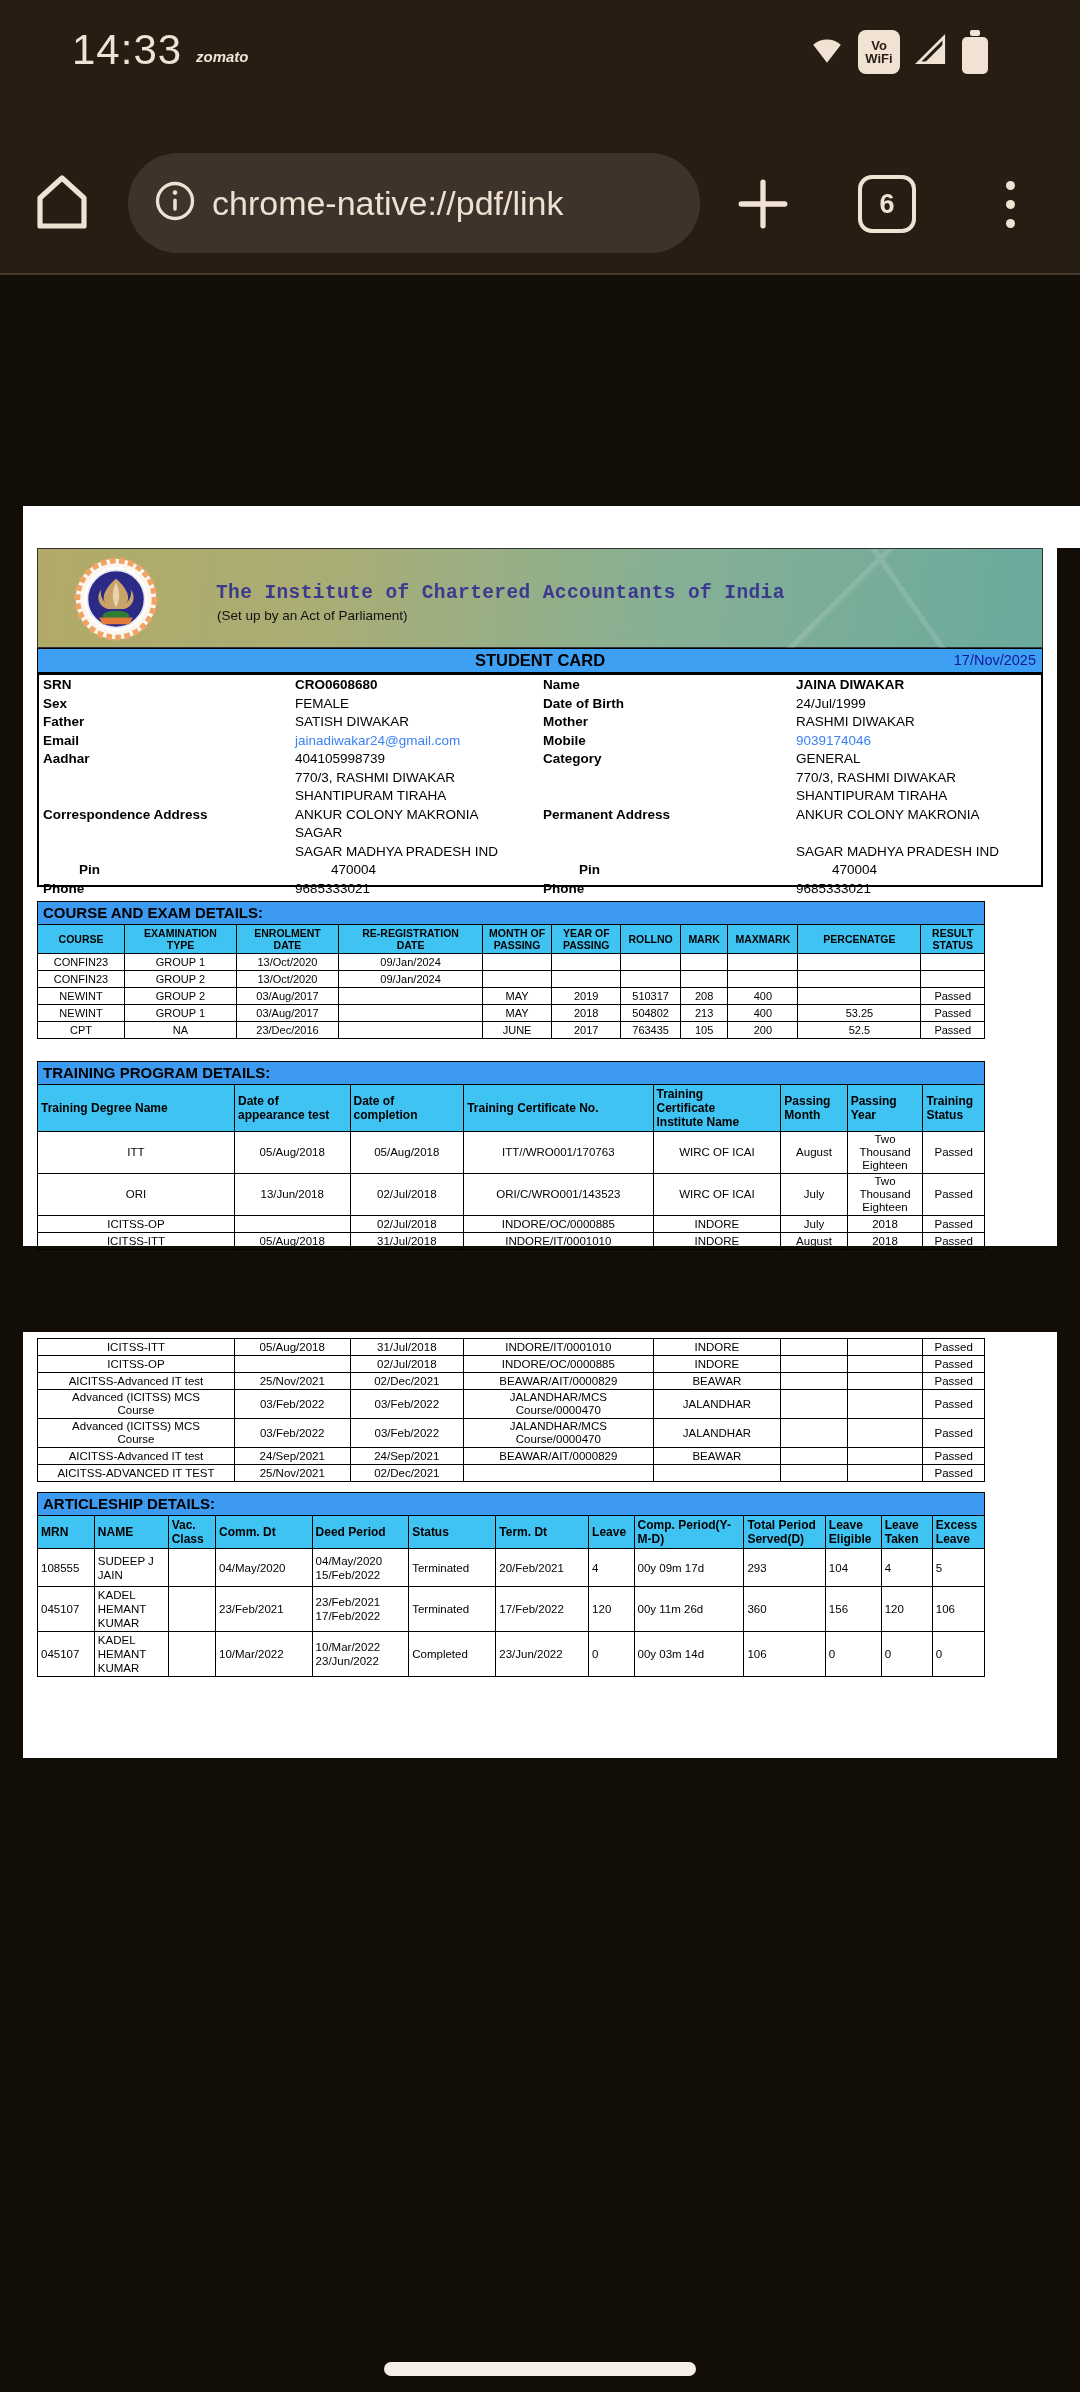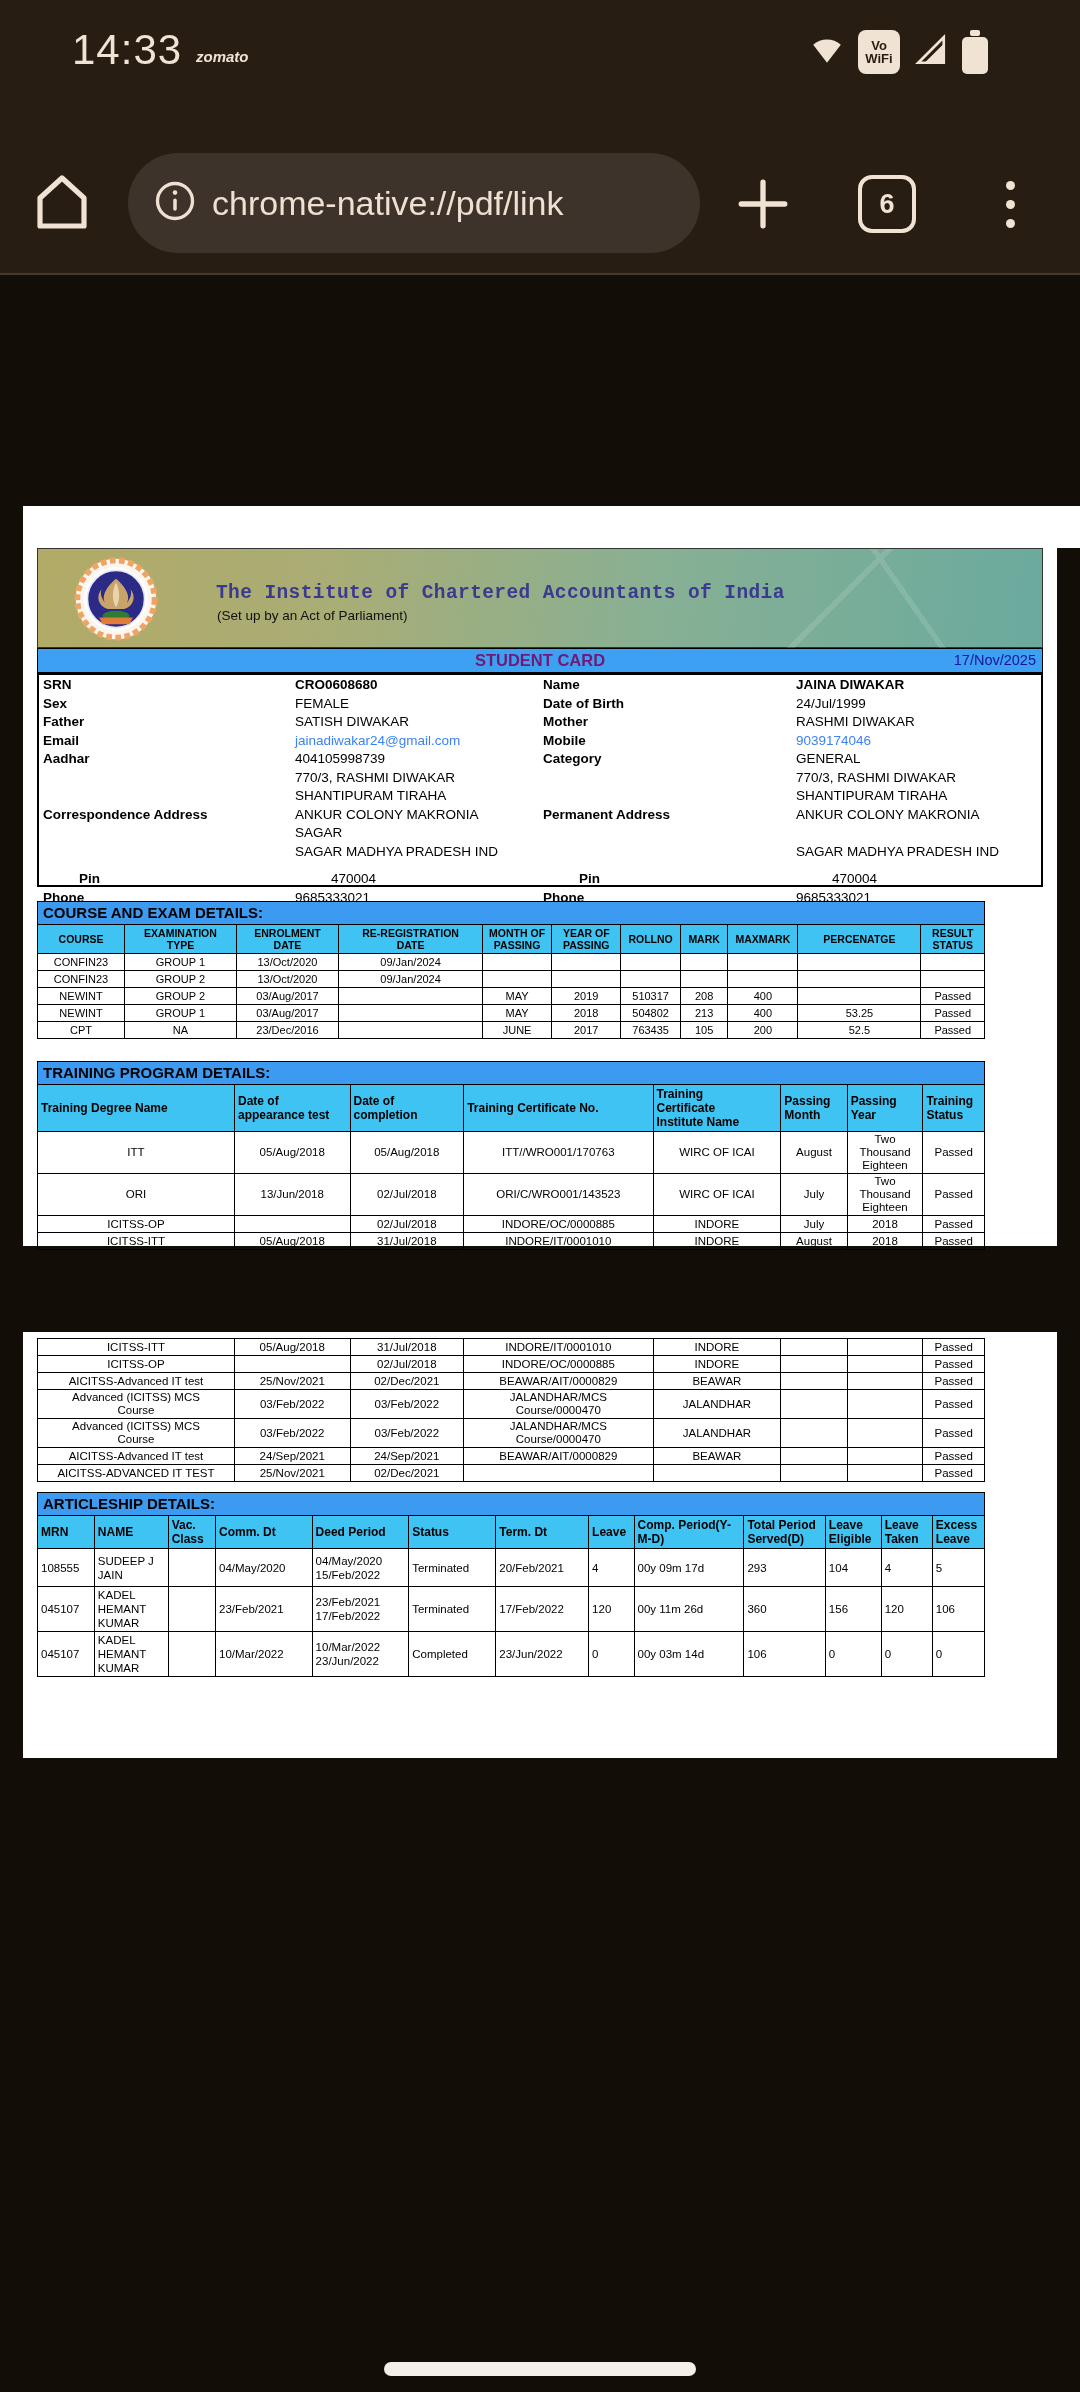--- a/index.html
+++ b/index.html
@@ -41,30 +41,30 @@
           background:linear-gradient(97deg,#b2aa67 0%,#a9ad76 30%,#87b094 62%,#6aaa9e 100%);
           border:1px solid #333;}
   .banner .shard{position:absolute;right:40px;top:0;width:260px;height:100px;opacity:.12;
           background:linear-gradient(135deg,transparent 40%,#ffffff 40%,#ffffff 42%,transparent 42%),
                      linear-gradient(55deg,transparent 60%,#ffffff 60%,#ffffff 62%,transparent 62%);}
   .orgname{position:absolute;left:178px;top:33px;font-size:19.5px;font-weight:700;color:#3c3a8f;letter-spacing:.4px;font-family:Liberation Mono, monospace;}
   .tagline{position:absolute;left:179px;top:59px;font-size:13.5px;color:#111;}
   .logo{position:absolute;left:36px;top:8px;width:84px;height:84px;}
   
   .scbar{position:absolute;left:14px;top:142px;width:1006px;height:25px;background:#3da0f2;border:1px solid #000;}
-  .sctitle{position:absolute;width:100%;text-align:center;top:2px;font-size:16.5px;font-weight:700;color:#701a75;}
+  .sctitle{position:absolute;width:100%;text-align:center;top:2px;font-size:16.5px;font-weight:700;color:#000000;}
   .scdate{position:absolute;right:6px;top:3px;font-size:14.5px;color:#16169b;}
   
   .info{position:absolute;left:14px;top:167px;width:1006px;height:214px;border:2px solid #000;
         font-size:13.5px;line-height:18.5px;color:#000;padding-top:1px;}
   .irow{display:grid;grid-template-columns:252px 248px 253px auto;padding-left:4px;}
   .irow b{font-weight:700;}
   .addr{white-space:pre-line;}
   .alink{color:#3b82f6;}
-  .pinblock{margin-top:9px;padding-left:40px;}
+  .pinblock{padding-left:40px;}
   
   .tblock{position:absolute;left:14px;width:948px;}
   .sechead{background:#3c9af0;border:1.5px solid #000;border-bottom:none;font-size:15px;font-weight:700;
            color:#000;padding:2px 5px 3px;}
   table{border-collapse:collapse;table-layout:fixed;width:100%;}
   th,td{border:1.5px solid #000;color:#000;white-space:pre-line;overflow:hidden;}
   th{background:#3fc3f2;font-weight:700;}
   
   .course th{font-size:10.5px;line-height:12px;text-align:center;padding:2px 0;}
   .course td{font-size:11px;height:17px;text-align:center;padding:0 1px;line-height:12px;}

